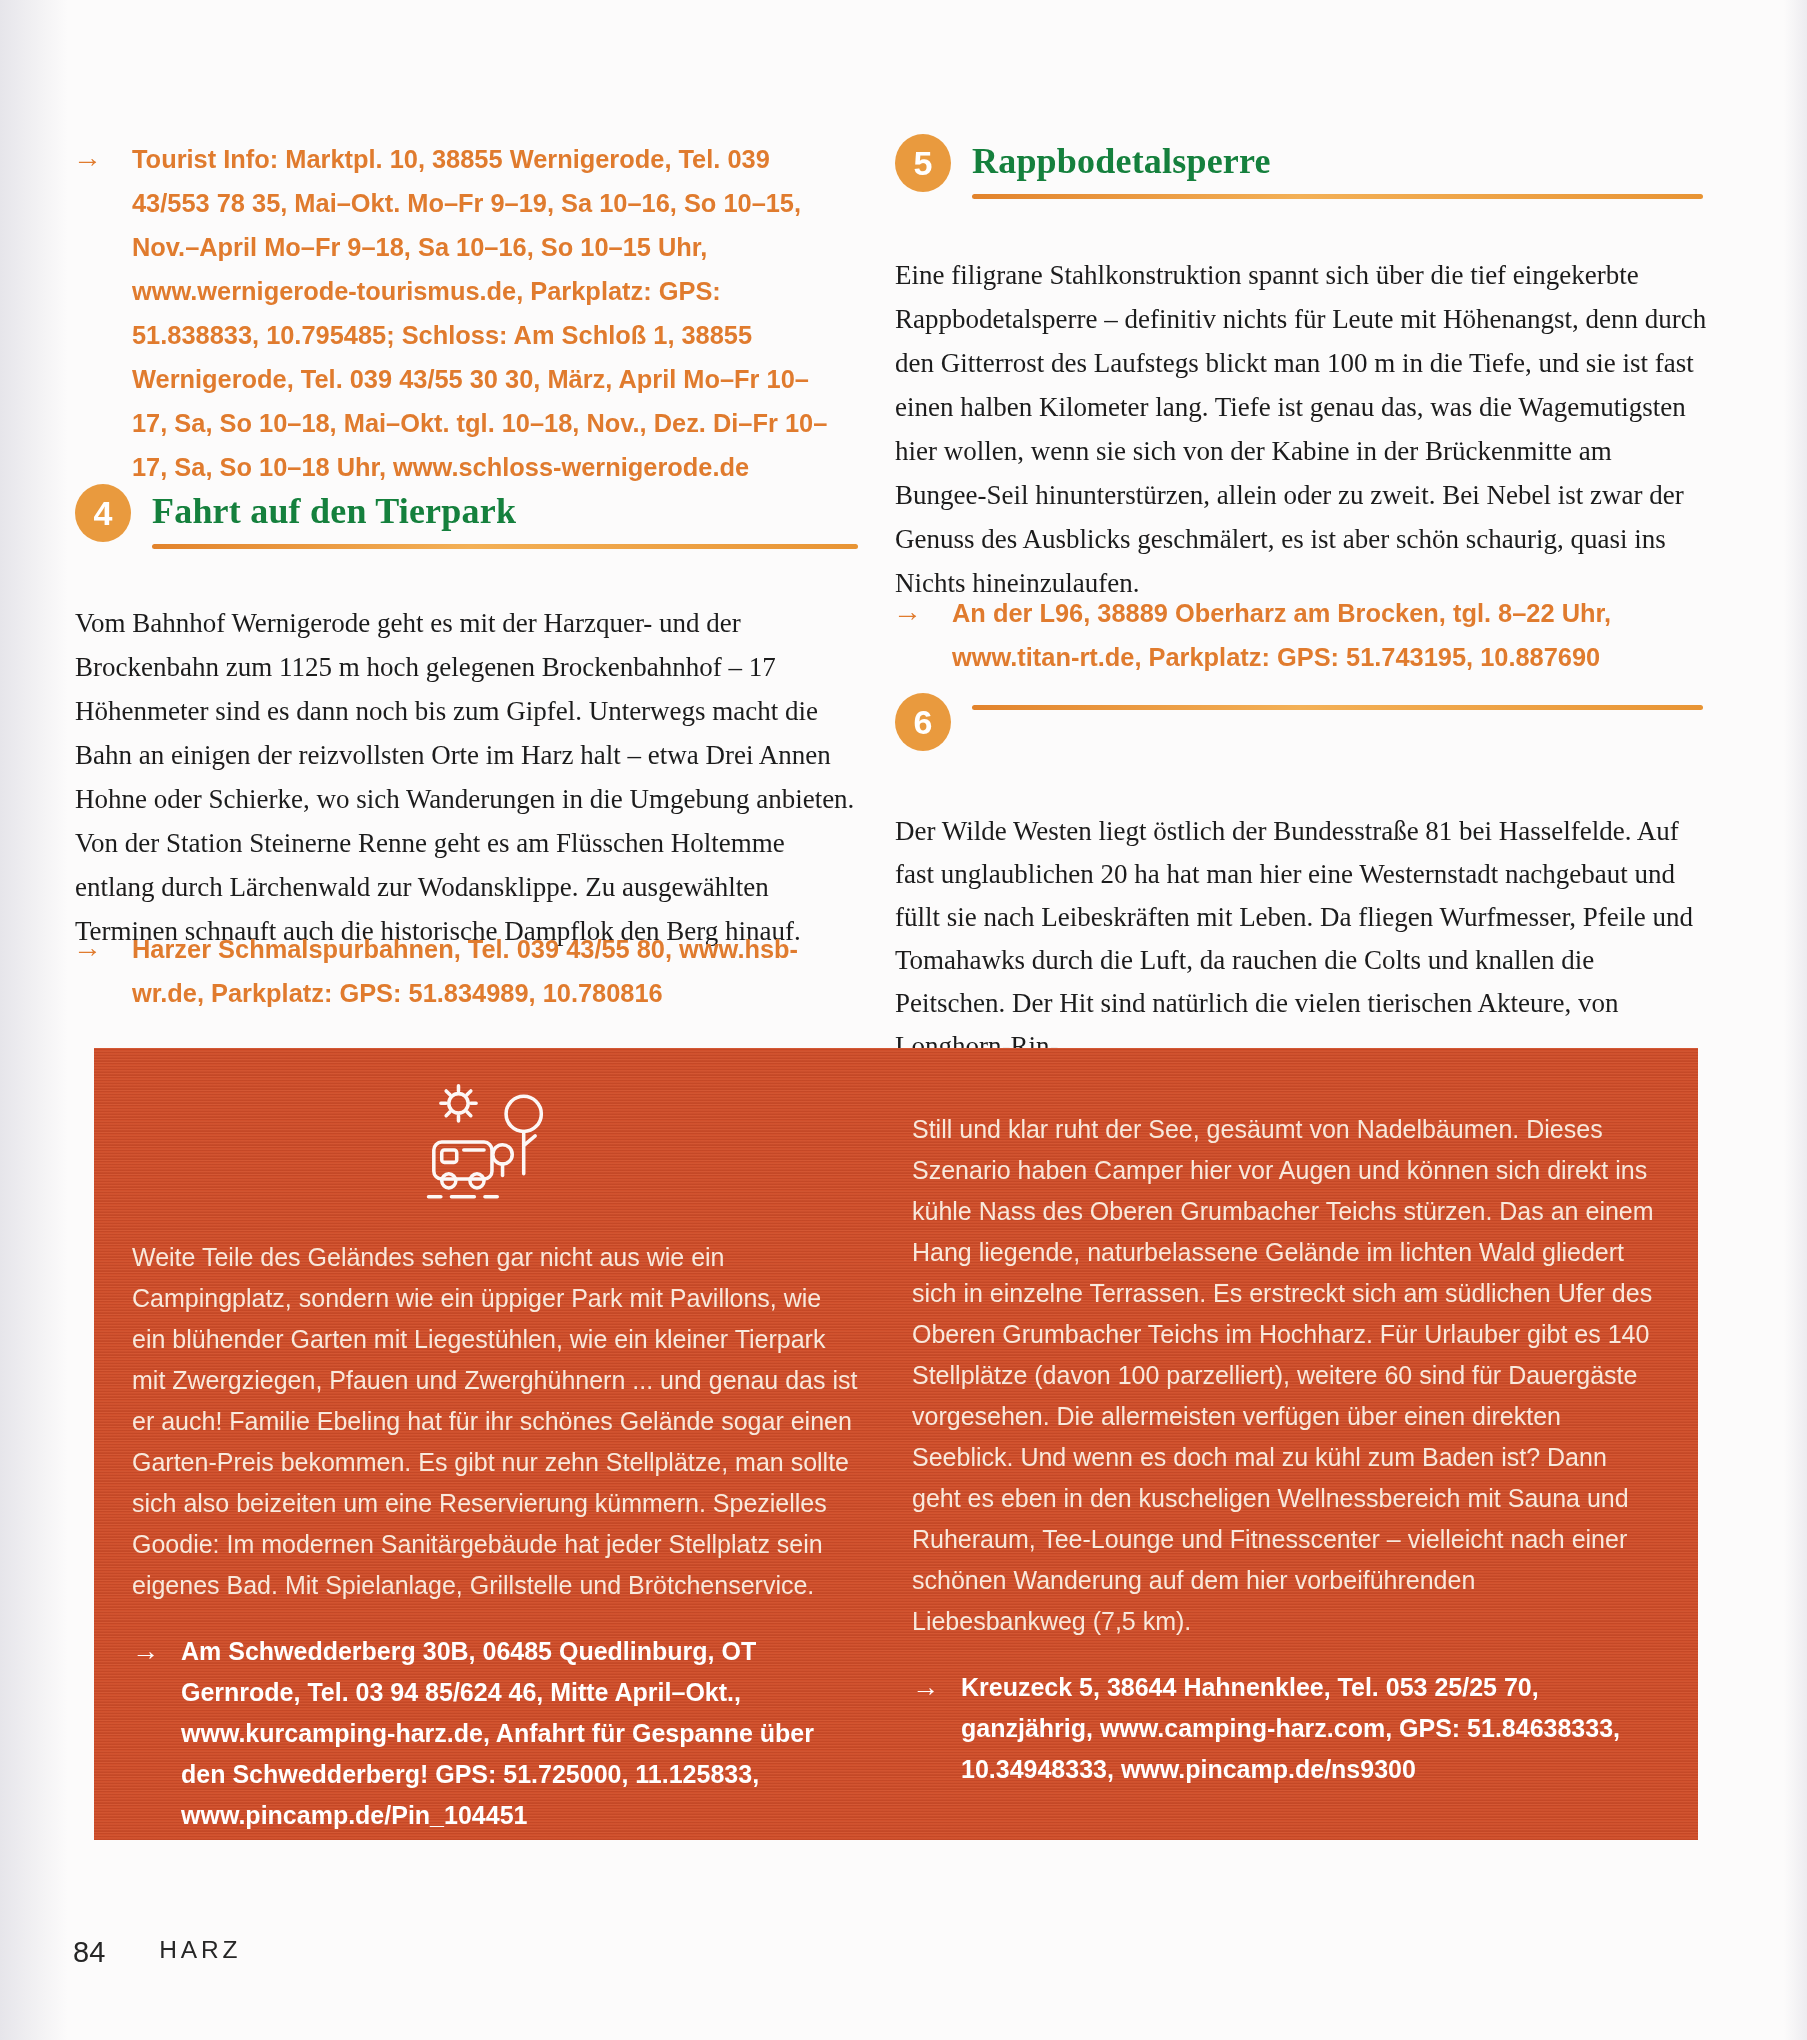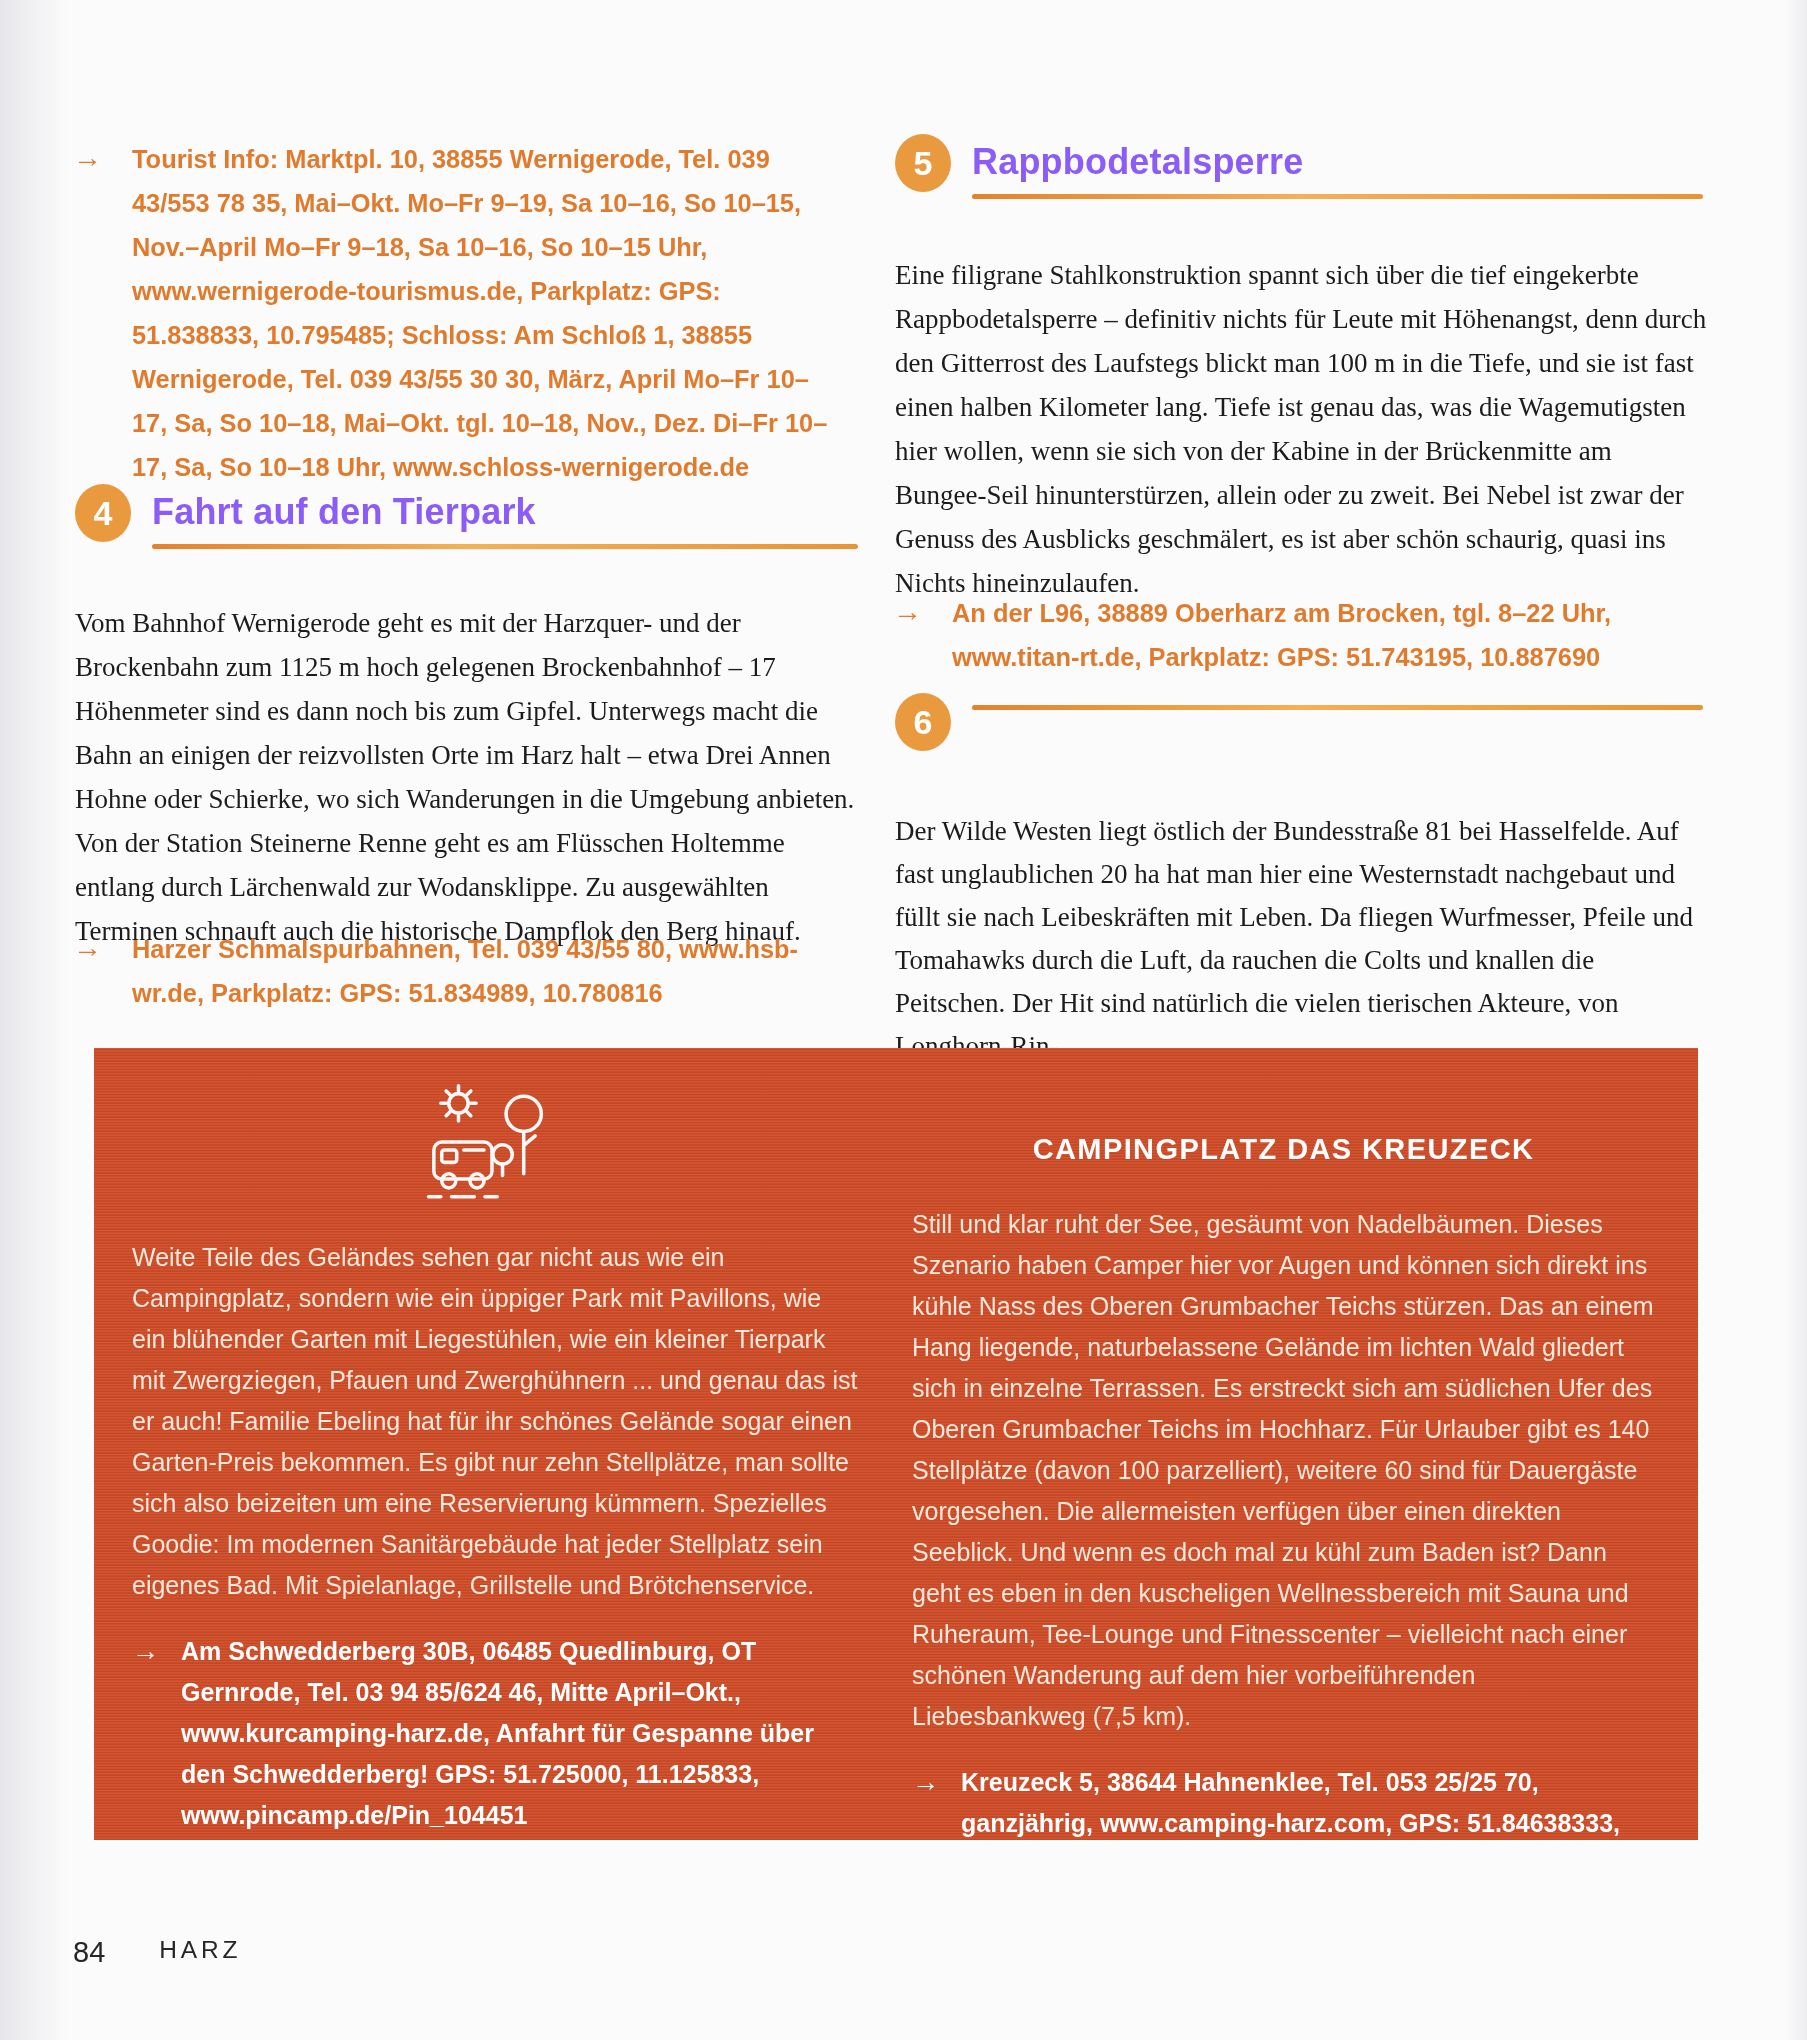--- a/index.html
+++ b/index.html
@@ -25,21 +25,21 @@
   .info .arr{flex:none;width:52px;font-size:29px;line-height:41px;}
   .info .txt{flex:1;margin-left:7px;}
 
   
   .sec-head{position:absolute;display:flex;align-items:flex-start;gap:21px;}
   .badge{flex:none;width:56px;height:58px;border-radius:50%;
     background:var(--circle-orange);color:#fff;font-weight:bold;font-size:34px;
     display:flex;align-items:center;justify-content:center;}
   .head-col{flex:1;}
   .sec-title{margin:0;padding-top:6.6px;font-size:36px;font-weight:bold;
-    color:#8b5cf6;line-height:1.15;letter-spacing:0.2px;}
+    color:#15803d;line-height:1.15;letter-spacing:0.2px;font-family:Liberation Serif, serif;}
   .head-rule{margin-top:12.2px;height:4.7px;border-radius:2.8px;
     background:linear-gradient(90deg,#e2832c 0%,#f3b056 45%,#e89434 100%);}
 
   .body-text{position:absolute;font-family:"Liberation Serif", serif;
     font-size:27px;line-height:44px;color:#1c1c1c;}
 
   .tourist-info{position:absolute;left:73px;top:137px;width:768px;}
   .sec4-head{left:75px;top:484px;width:783px;}
   .sec4-body{left:75px;top:574px;width:789px;}
   .sec4-dir{position:absolute;left:73px;top:927px;width:793px;}
@@ -142,21 +142,20 @@
         <path d="M4 132h14M30 132h26M68 132h14"></path>
       </g>
     </svg>
     <p class="camp-body">Weite Teile des Geländes sehen gar nicht aus wie ein Campingplatz, sondern wie ein üppiger Park mit Pavillons, wie ein blühender Garten mit Liegestühlen, wie ein kleiner Tierpark mit Zwergziegen, Pfauen und Zwerghühnern ... und genau das ist er auch! Familie Ebeling hat für ihr schönes Gelände sogar einen Garten-Preis bekommen. Es gibt nur zehn Stellplätze, man sollte sich also beizeiten um eine Reservierung kümmern. Spezielles Goodie: Im modernen Sanitärgebäude hat jeder Stellplatz sein eigenes Bad. Mit Spielanlage, Grillstelle und Brötchenservice.</p>
     <div class="camp-dir">
       <span class="arr">→</span>
       <div class="txt">Am Schwedderberg 30B, 06485 Quedlinburg, OT Gernrode, Tel. 03 94 85/624 46, Mitte April–Okt., www.kurcamping-harz.de, Anfahrt für Gespanne über den Schwedderberg! GPS: 51.725000, 11.125833, www.pincamp.de/Pin_104451</div>
     </div>
   </div>
   <div class="camp-col-right">
-    <h3 class="camp-title">CAMPINGPLATZ DAS KREUZECK</h3>
     <p class="camp-body">Still und klar ruht der See, gesäumt von Nadelbäumen. Dieses Szenario haben Camper hier vor Augen und können sich direkt ins kühle Nass des Oberen Grumbacher Teichs stürzen. Das an einem Hang liegende, naturbelassene Gelände im lichten Wald gliedert sich in einzelne Terrassen. Es erstreckt sich am südlichen Ufer des Oberen Grumbacher Teichs im Hochharz. Für Urlauber gibt es 140 Stellplätze (davon 100 parzelliert), weitere 60 sind für Dauergäste vorgesehen. Die allermeisten verfügen über einen direkten Seeblick. Und wenn es doch mal zu kühl zum Baden ist? Dann geht es eben in den kuscheligen Wellnessbereich mit Sauna und Ruheraum, Tee-Lounge und Fitnesscenter – vielleicht nach einer schönen Wanderung auf dem hier vorbeiführenden Liebesbankweg (7,5 km).</p>
     <div class="camp-dir">
       <span class="arr">→</span>
       <div class="txt">Kreuzeck 5, 38644 Hahnenklee, Tel. 053 25/25 70, ganzjährig, www.camping-harz.com, GPS: 51.84638333, 10.34948333, www.pincamp.de/ns9300</div>
     </div>
   </div>
 </div>
 
 <div class="page-footer">
   <span class="page-num">84</span>

